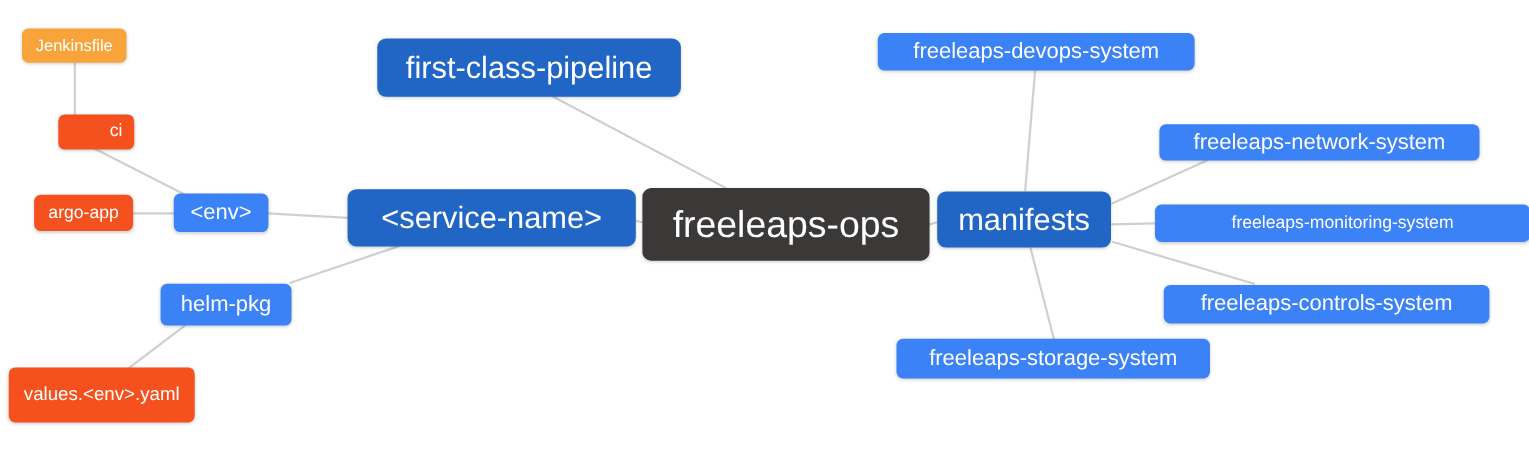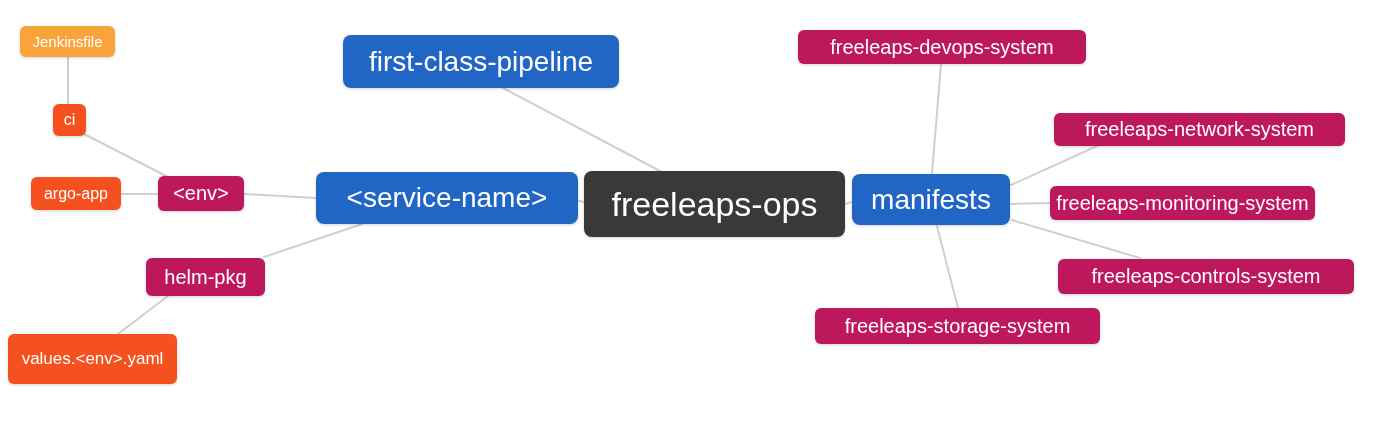--- a/index.html
+++ b/index.html
@@ -35,21 +35,21 @@
     justify-content: center;
     color: #ffffff;
     border-radius: 6px;
     white-space: nowrap;
     box-shadow: 0 1px 3px rgba(0,0,0,0.18);
     cursor: default;
     user-select: none;
   }
   .node.lg { border-radius: 8px; }
   .blue   { background: #2166c4; }
-  .green  { background: #be185d; }
+  .green  { background: #3b82f6; }
   .orange { background: #f9a43a; }
   .red    { background: #f4511e; }
   .dark   { background: #3b3838; text-align: right; }
 </style>
 </head>
 <body>
 
 <div class="canvas">
 
   <svg class="edges" viewBox="0 0 1390 421" xmlns="http://www.w3.org/2000/svg">
@@ -64,39 +64,39 @@
     <line x1="845" y1="204" x2="852" y2="202"></line>
     <line x1="932" y1="173" x2="941" y2="64"></line>
     <line x1="1011" y1="185" x2="1097" y2="146"></line>
     <line x1="1011" y1="204" x2="1050" y2="203"></line>
     <line x1="1012" y1="220" x2="1140" y2="258"></line>
     <line x1="937" y1="226" x2="958" y2="308"></line>
   </svg>
 
   <div class="node orange" style="left:20px; top:26px; width:95px; height:31px; font-size:15px;">Jenkinsfile</div>
 
-  <div class="node red" style="left:53px; top:104px; width:33px; height:32px; font-size:16px;">ci</div>
+  <div class="node red" style="left:53px; top:104px; width:33px; height:32px; font-size:16px;padding-left:36px;">ci</div>
 
   <div class="node red" style="left:31px; top:177px; width:90px; height:33px; font-size:16px;">argo-app</div>
 
   <div class="node green" style="left:158px; top:176px; width:86px; height:35px; font-size:20px;">&lt;env&gt;</div>
 
   <div class="node blue lg" style="left:314px; top:35px; width:276px; height:53px; font-size:28px;margin-left:29px;">first-class-pipeline</div>
 
   <div class="node blue lg" style="left:316px; top:172px; width:262px; height:52px; font-size:28px;">&lt;service-name&gt;</div>
 
   <div class="node dark lg" style="left:584px; top:171px; width:261px; height:66px; font-size:34px;">freeleaps-ops</div>
 
   <div class="node blue lg" style="left:852px; top:174px; width:158px; height:51px; font-size:28px;">manifests</div>
 
   <div class="node green" style="left:798px; top:30px; width:288px; height:34px; font-size:20px;">freeleaps-devops-system</div>
 
   <div class="node green" style="left:1054px; top:113px; width:291px; height:33px; font-size:20px;">freeleaps-network-system</div>
 
-  <div class="node green" style="left:1050px; top:186px; width:265px; height:34px; font-size:20px;">freeleaps-monitoring-system</div>
+  <div class="node green" style="left:1050px; top:186px; width:341px; height:34px; font-size:16px;">freeleaps-monitoring-system</div>
 
   <div class="node green" style="left:1058px; top:259px; width:296px; height:35px; font-size:20px;">freeleaps-controls-system</div>
 
   <div class="node green" style="left:815px; top:308px; width:285px; height:36px; font-size:20px;">freeleaps-storage-system</div>
 
   <div class="node green" style="left:146px; top:258px; width:119px; height:38px; font-size:20px;">helm-pkg</div>
 
   <div class="node red" style="left:8px; top:334px; width:169px; height:50px; font-size:17px;">values.&lt;env&gt;.yaml</div>
 
 </div>

